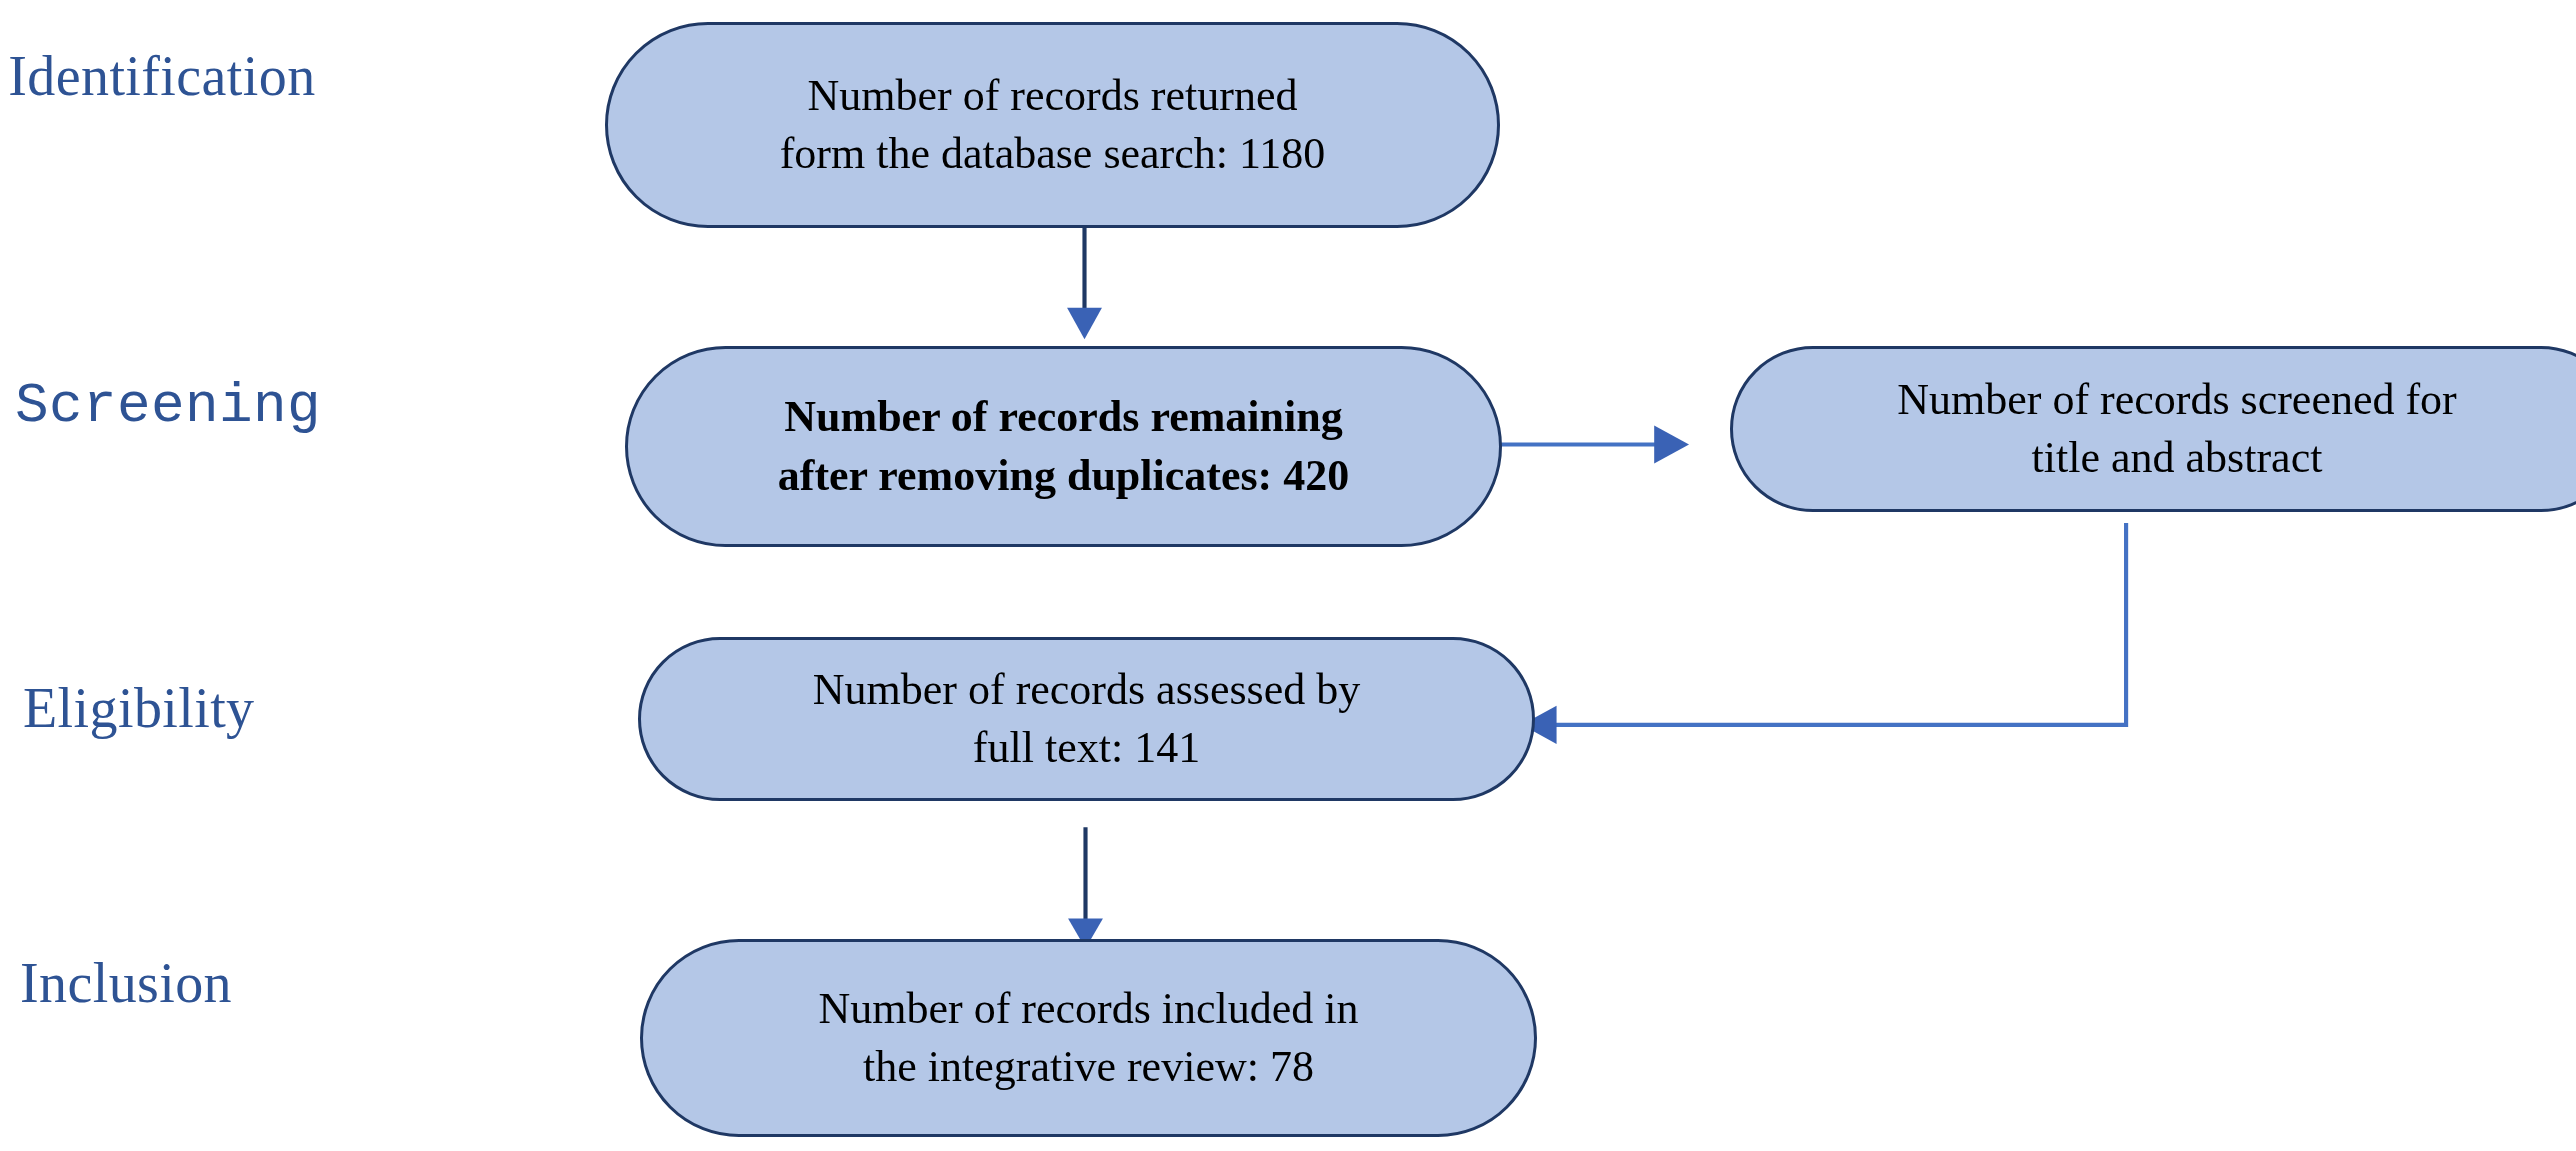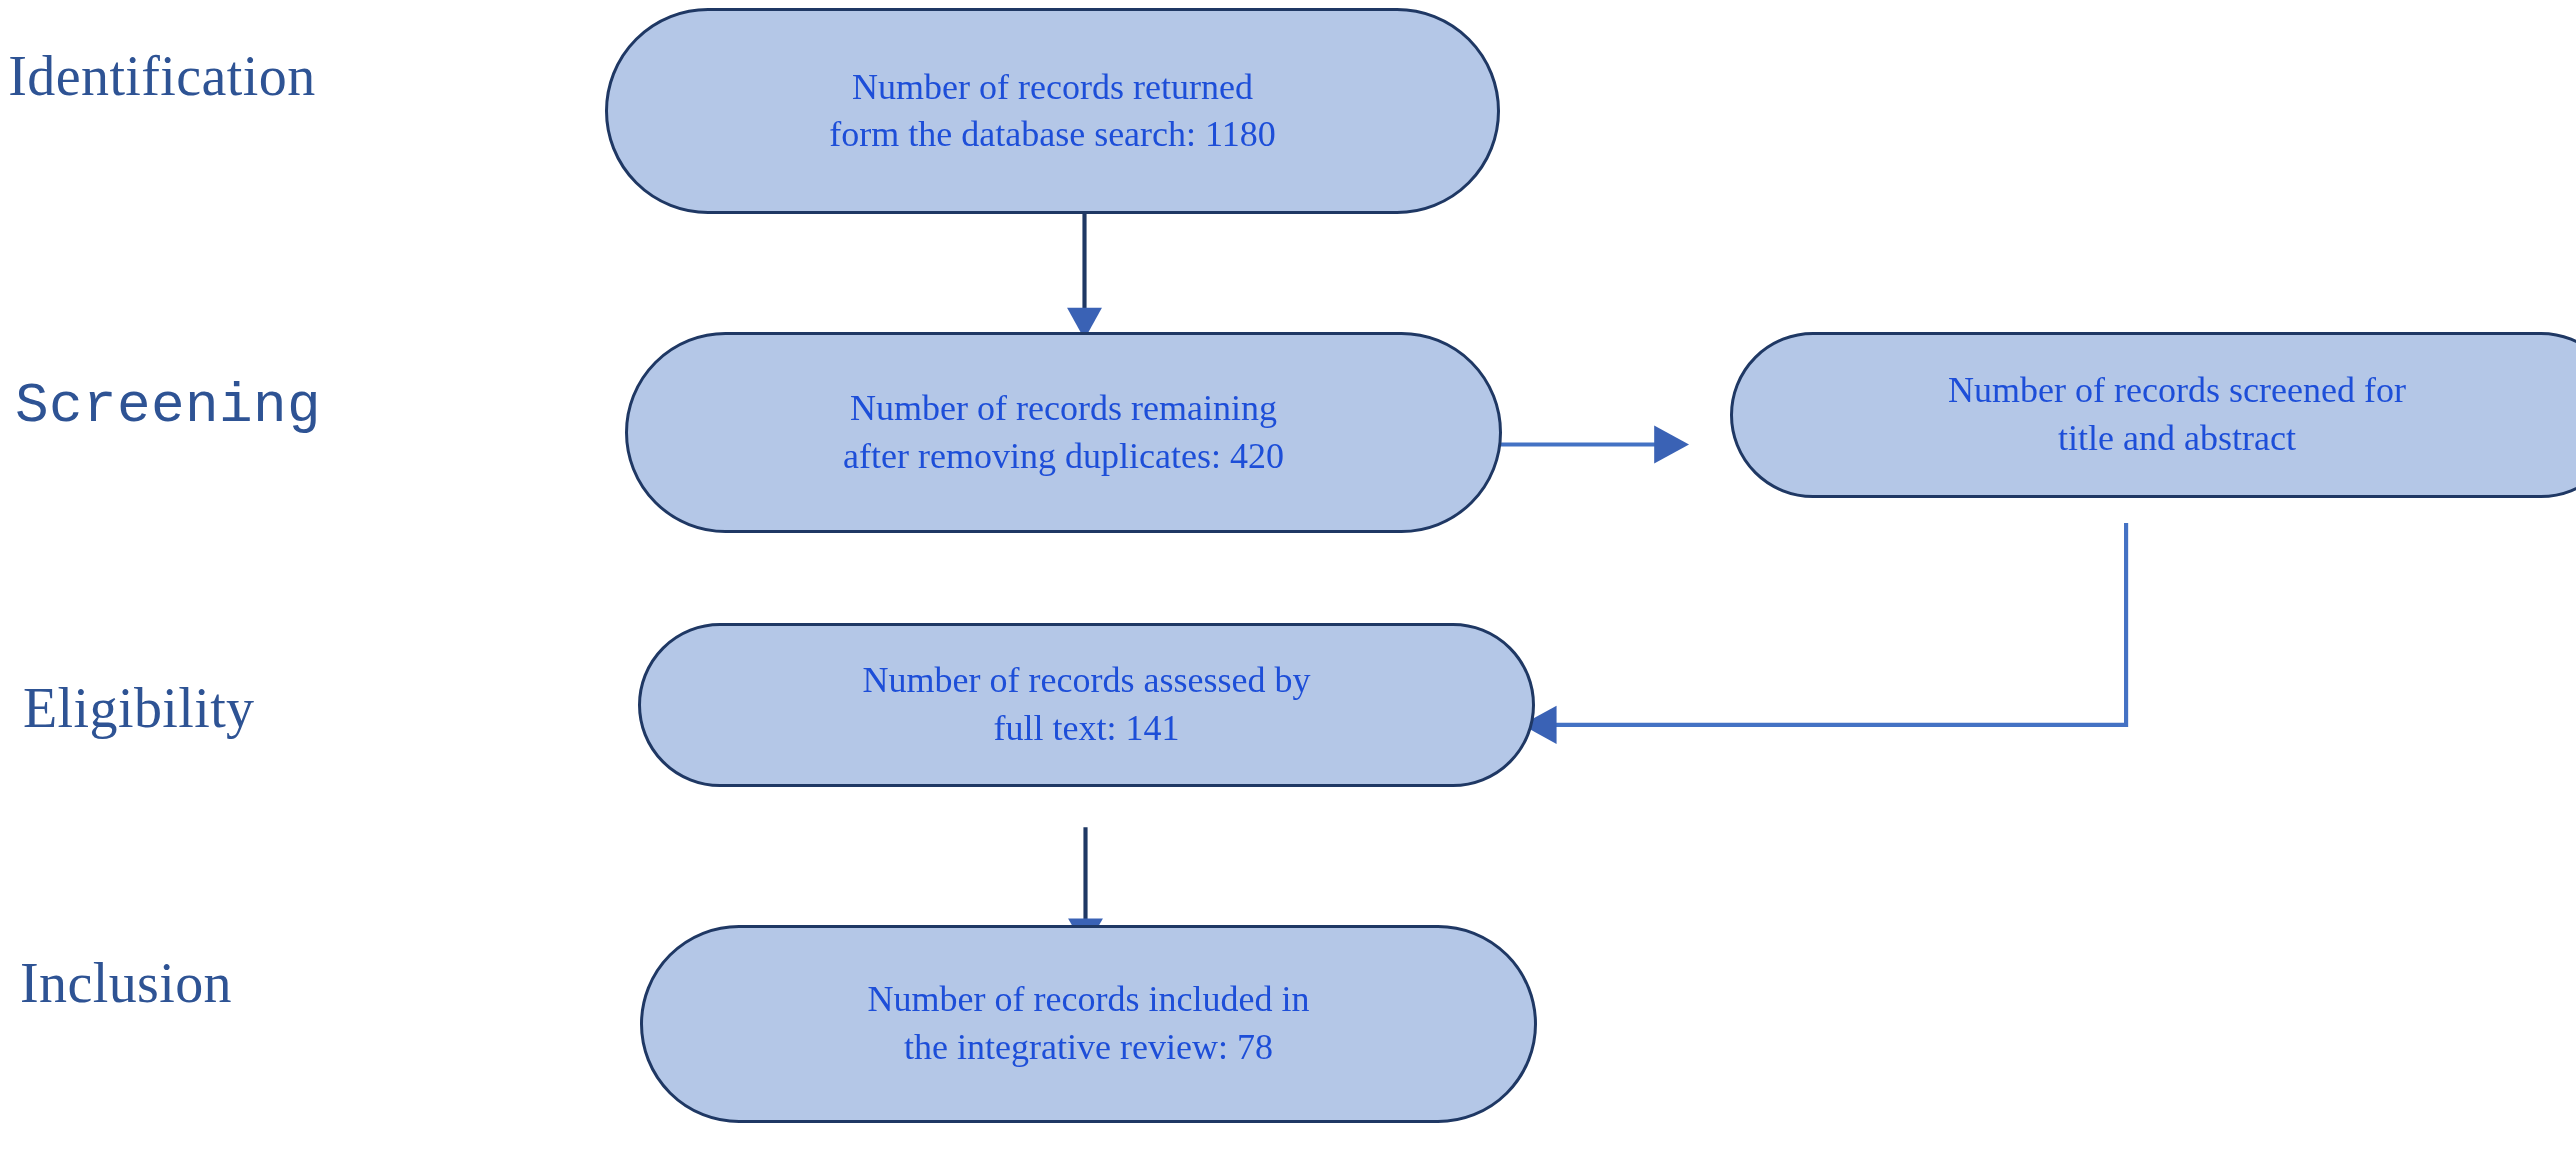--- a/index.html
+++ b/index.html
@@ -31,25 +31,26 @@
   .flow-box {
     position: absolute;
     box-sizing: border-box;
     background: #B4C7E7;
     border: 3.3px solid #1F3864;
     border-radius: 830px;
     display: flex;
     align-items: center;
     justify-content: center;
     text-align: center;
-    color: #1d4ed8;
+    color: #000000;
     font-family: "Liberation Serif", "DejaVu Serif", serif;
-    font-size: 36px;
+    font-size: 44px;
     line-height: 1.32;
     padding: 0 45px;
+    margin-top: 14px;
   }
   .flow-box .box-text {
     display: block;
     width: 100%;
   }
 
   
   .conn {
     position: absolute;
   }
@@ -99,21 +100,21 @@
     </svg>
   </div>
 
   <div class="flow-box" style="left:605px; top:8.3px; width:895px; height:206px;">
     <span class="box-text">
       <span>Number of records returned</span><br>
       <span>form the database search: 1180</span>
     </span>
   </div>
 
-  <div class="flow-box" style="left:625px; top:332px; width:877px; height:201px;">
+  <div class="flow-box" style="left:625px; top:332px; width:877px; height:201px;font-weight:bold;">
     <span class="box-text">
       <span>Number of records remaining</span><br>
       <span>after removing  duplicates: 420</span>
     </span>
   </div>
 
   <div class="flow-box" style="left:1730px; top:332px; width:894px; height:166px;">
     <span class="box-text">
       <span>Number of records screened for</span><br>
       <span>title and abstract</span>

